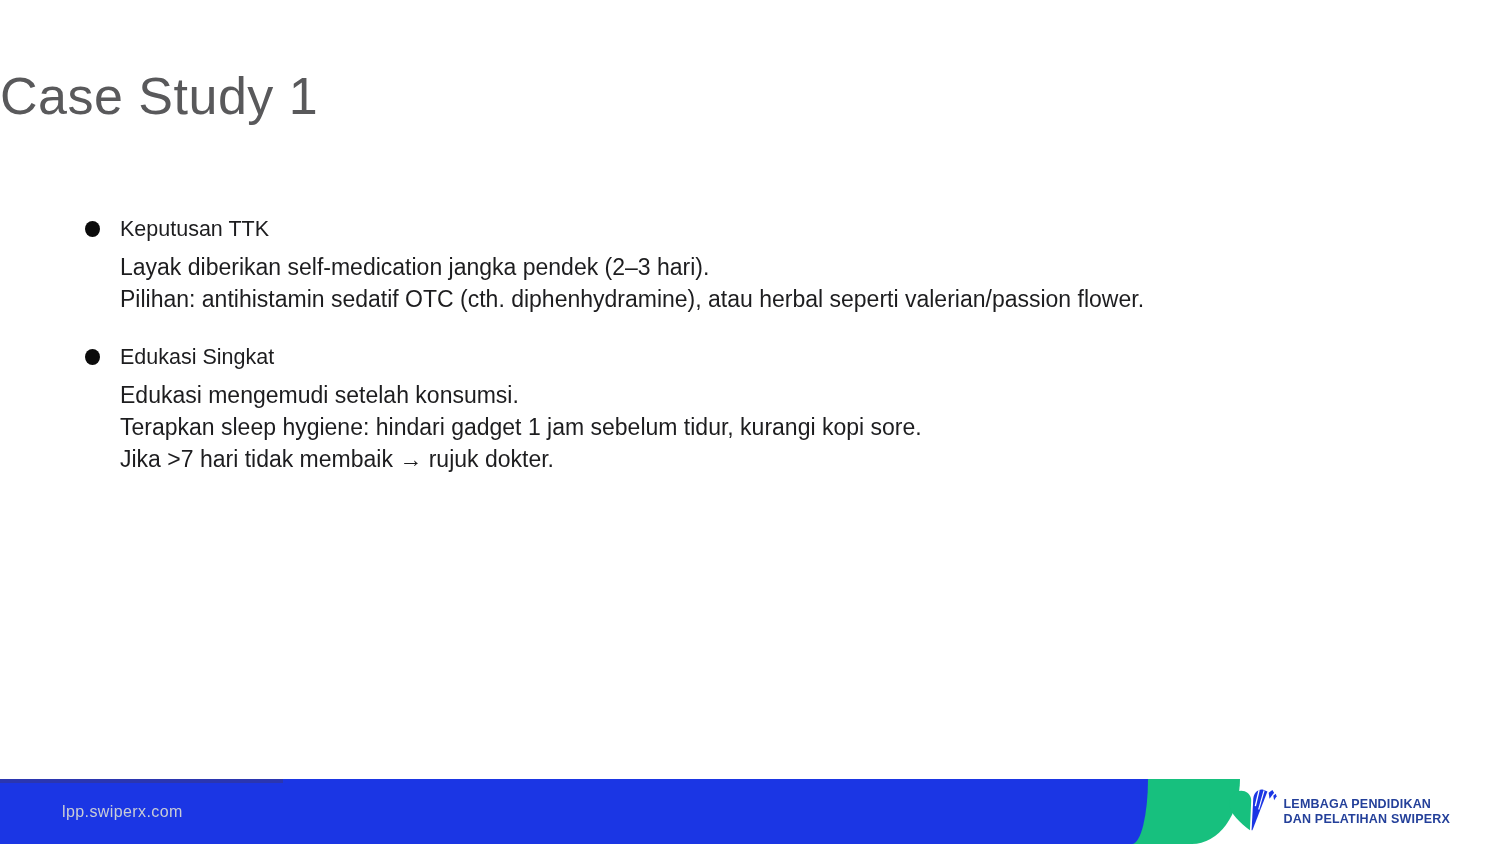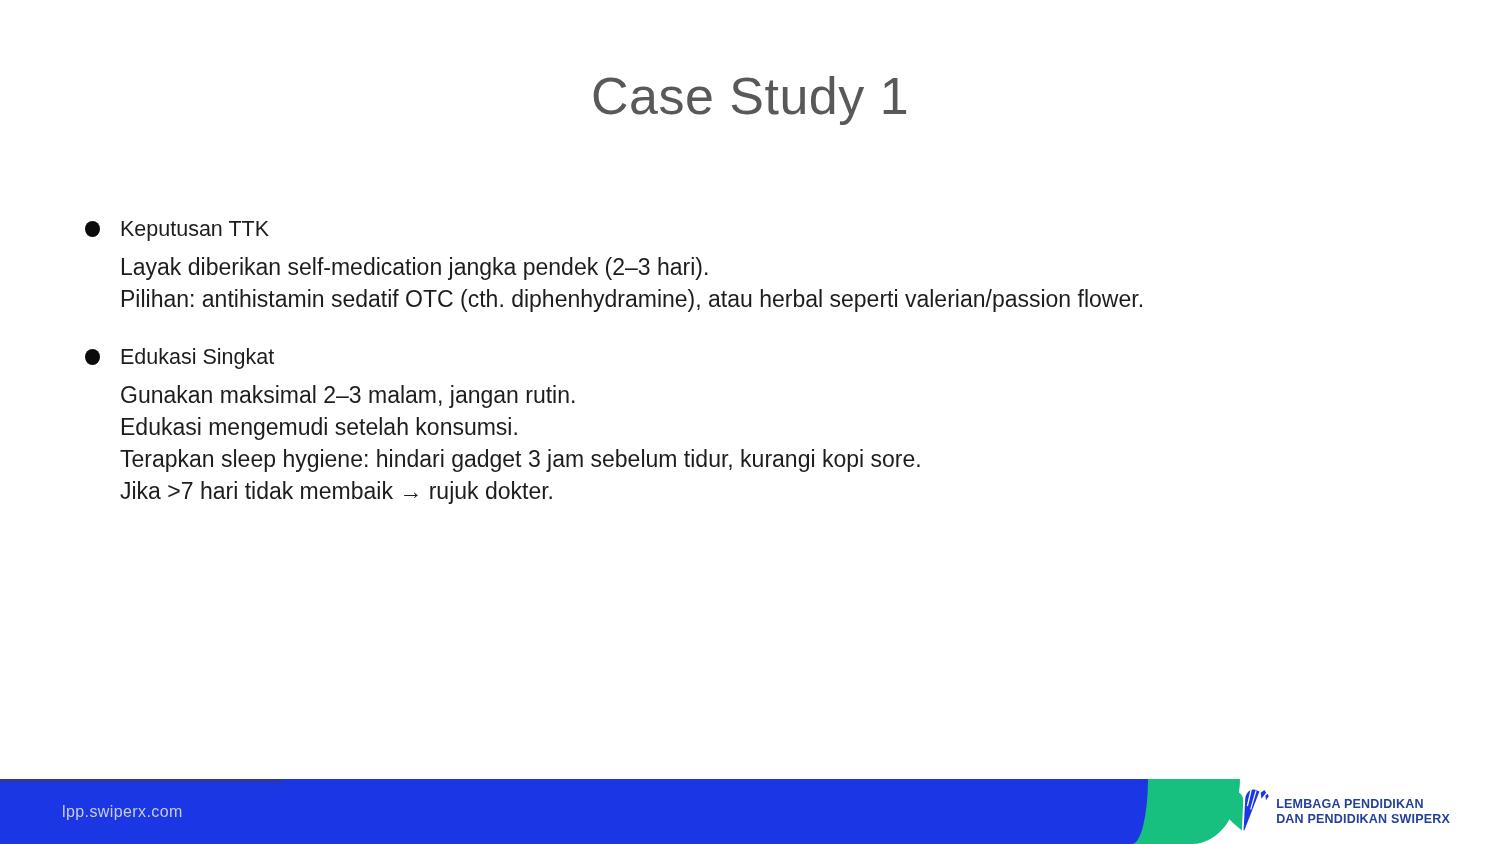--- a/index.html
+++ b/index.html
@@ -9,21 +9,21 @@
     overflow: hidden;
     font-family: "Liberation Sans", "DejaVu Sans", sans-serif;
     position: relative;
   }
   .slide { position: absolute; inset: 0; background: #fff; }
 
   
   .slide-title {
     position: absolute;
     top: 66px; left: 0; width: 100%;
-    text-align: center;
+    text-align: left;
     font-size: 52px;
     font-weight: 400;
     color: var(--title-gray, #59595b);
     letter-spacing: 0.5px;
   }
 
   
   .content { position: absolute; top: 213px; left: 0; width: 100%; }
   .bullet-group { position: relative; padding-left: 120px; padding-right: 60px; }
   .bullet-group + .bullet-group { margin-top: 26px; }
@@ -101,23 +101,22 @@
     <div class="bullet-group">
       <span class="bullet-dot"></span>
       <div class="bullet-heading">Keputusan TTK</div>
       <div class="bullet-line">Layak diberikan self-medication jangka pendek (2–3 hari).</div>
       <div class="bullet-line">Pilihan: antihistamin sedatif OTC (cth. diphenhydramine), atau herbal seperti valerian/passion flower.</div>
     </div>
 
     <div class="bullet-group">
       <span class="bullet-dot"></span>
       <div class="bullet-heading">Edukasi Singkat</div>
-      <div class="bullet-line">Gunakan maksimal 2–3 malam, jangan rutin.</div>
       <div class="bullet-line">Edukasi mengemudi setelah konsumsi.</div>
-      <div class="bullet-line">Terapkan sleep hygiene: hindari gadget 3 jam sebelum tidur, kurangi kopi sore.</div>
+      <div class="bullet-line">Terapkan sleep hygiene: hindari gadget 1 jam sebelum tidur, kurangi kopi sore.</div>
       <div class="bullet-line">Jika &gt;7 hari tidak membaik → rujuk dokter.</div>
     </div>
 
   </div>
 
   <div class="footer">
     <div class="footer-green-shape"></div>
     <div class="footer-blue-bar">
       <div class="footer-dark-strip"></div>
       <span class="footer-url">lpp.swiperx.com</span>
@@ -140,18 +139,18 @@
            L30.5 53 Z"></path>
 
         <path stroke="#ffffff" stroke-width="1.6" fill="none" d="M38.5 4.8 L34 24"></path>
         <path stroke="#ffffff" stroke-width="1.3" fill="none" d="M44.5 5.2 L38 28"></path>
 
         <path fill="#1b36e4" d="M50 8 L54.5 4.5 L56.5 8 L51 15 Z"></path>
         <path fill="#1b36e4" d="M55.5 11.5 L58.5 9 L59.5 12 L56.5 17 Z"></path>
       </svg>
       <div class="logo-text">
         <div>LEMBAGA PENDIDIKAN</div>
-        <div>DAN PENDIDIKAN SWIPERX</div>
+        <div>DAN PELATIHAN SWIPERX</div>
       </div>
     </div>
   </div>
 
 </div>
 
 </body></html>

